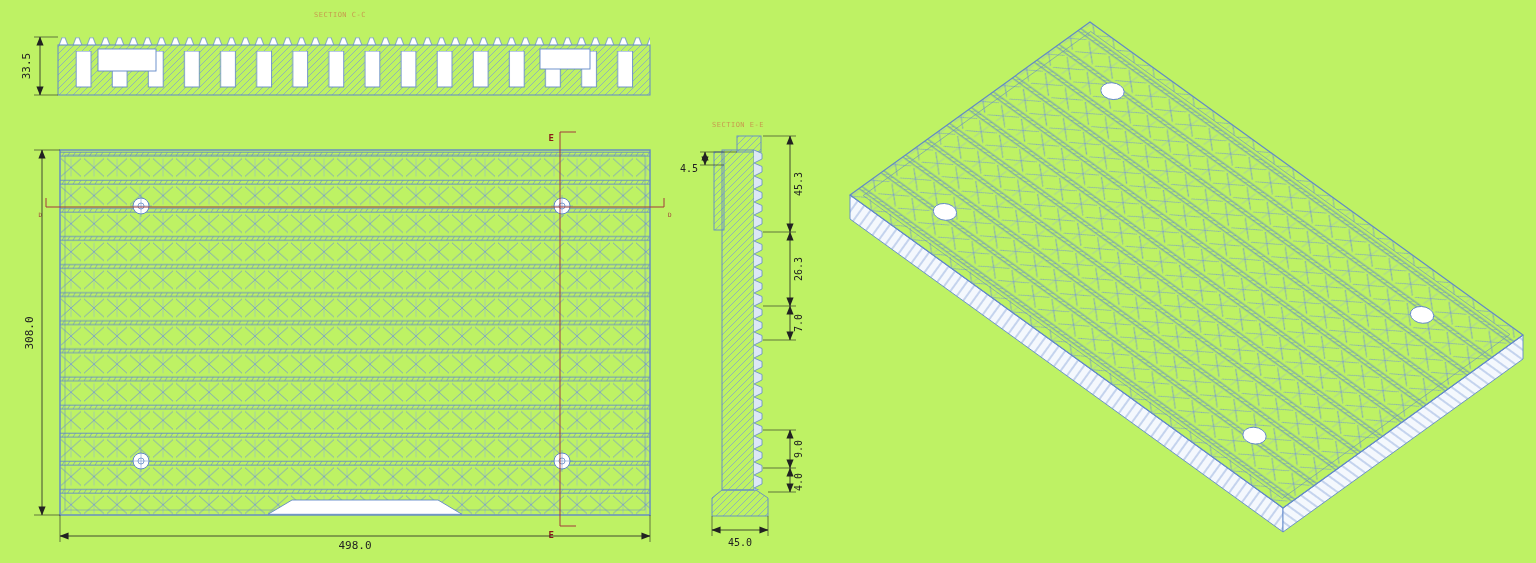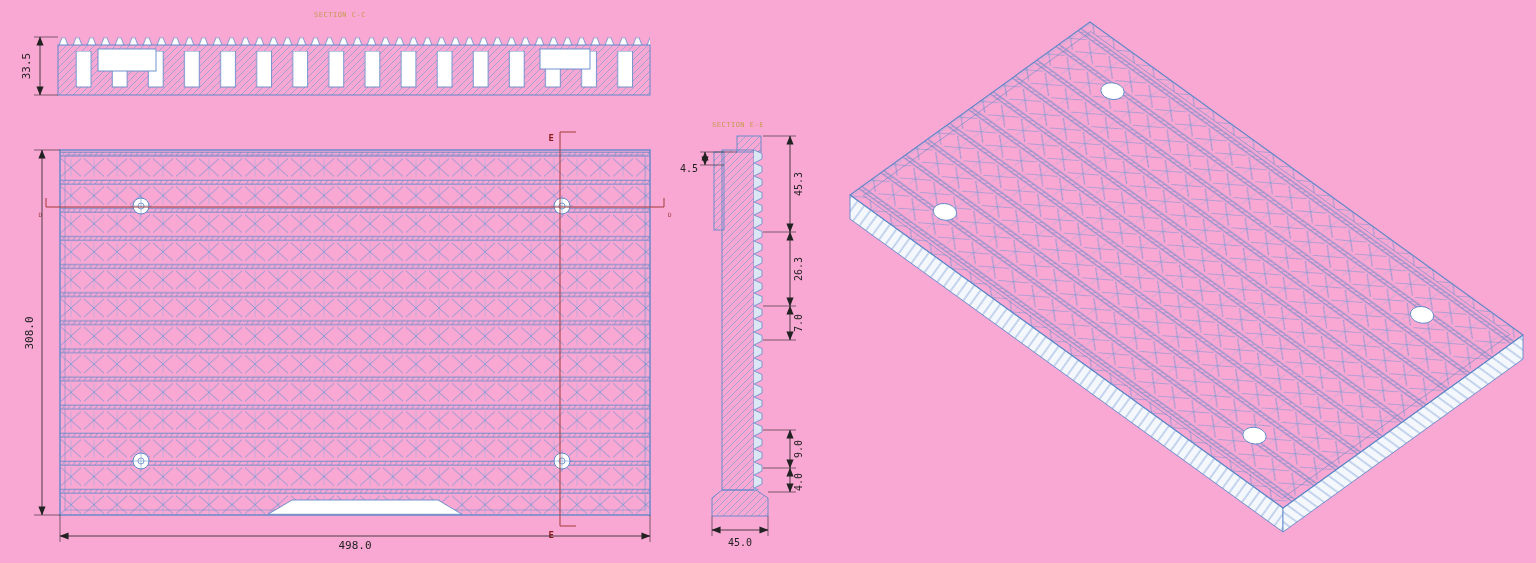--- a/index.html
+++ b/index.html
@@ -1,19 +1,19 @@
 <!DOCTYPE html>
 <html><head>
 <meta charset="utf-8">
 <style>
   html,body{margin:0;padding:0;background:#ffffff;}
   .canvas{
     position:relative;
     width:1536px;height:563px;
-    background:#f9a8d4;
+    background:#bef264;
     overflow:hidden;
     font-family:"DejaVu Sans", sans-serif;
   }
   svg text{
     font-family:"DejaVu Sans Mono", monospace;
     fill:#222222;
   }
   .dim-txt{font-size:11px;}
   .dim-txt-sm{font-size:10px;}
   .view-label{font-size:7px;fill:#c79a4e;letter-spacing:0.5px;}

